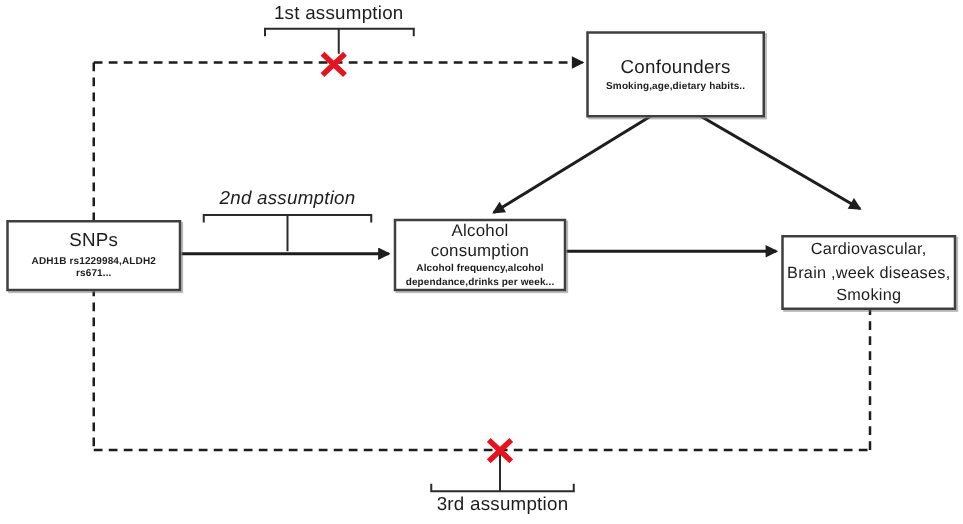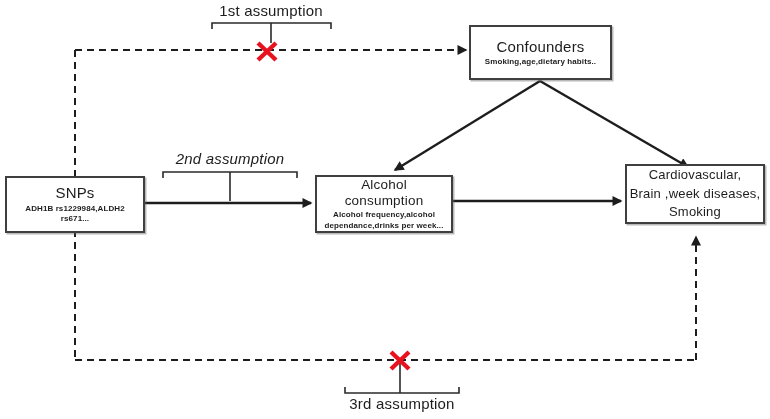--- a/index.html
+++ b/index.html
@@ -11,25 +11,25 @@
   .node{
     position:absolute;background:#fff;border:2px solid #3f3f3f;
     box-shadow:1.5px 1.5px 0 rgba(100,100,100,.45);
     display:flex;flex-direction:column;align-items:center;justify-content:center;
     text-align:center;box-sizing:border-box;
   }
   .node-title{font-size:15px;font-weight:400;line-height:1.15;letter-spacing:.2px;}
   .node-sub{font-size:8px;font-weight:600;line-height:1.3;margin-top:2px;letter-spacing:.1px;}
   #node-snps{left:5px;top:176px;width:140px;height:57px;}
   #node-snps .node-sub{max-width:126px;}
-  #node-confounders{left:469px;top:25px;width:143px;height:55px;}
+  #node-confounders{left:469px;top:25px;width:143px;height:69px;}
   #node-exposure{left:315px;top:175px;width:138px;height:58px;}
   #node-exposure .node-title{font-size:13.5px;max-width:104px;}
   #node-exposure .node-sub{max-width:130px;}
-  #node-outcomes{left:625px;top:164px;width:140px;height:60px;}
+  #node-outcomes{left:625px;top:188px;width:140px;height:60px;}
   #node-outcomes .out-line{font-size:13px;line-height:1.45;letter-spacing:.2px;}
   .assump{
     position:absolute;width:160px;text-align:center;
     font-size:15px;font-weight:400;letter-spacing:.2px;
   }
   #assump-1{left:191px;top:2px;}
   #assump-2{left:150px;top:150px;font-style:italic;}
   #assump-3{left:322px;top:395px;}
 </style>
 </head>

